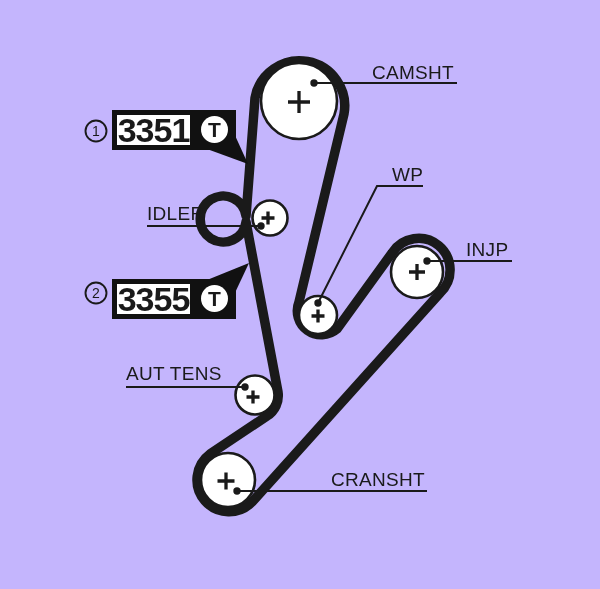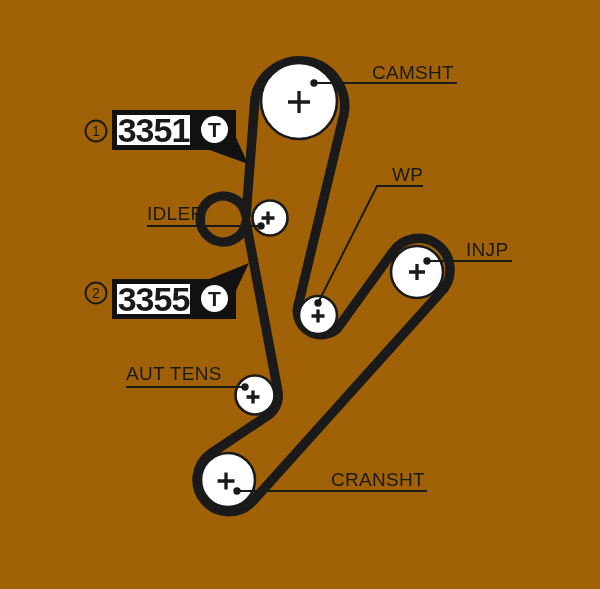--- a/index.html
+++ b/index.html
@@ -1,16 +1,16 @@
 <!DOCTYPE html>
 <html><head>
 <meta charset="utf-8">
 <style>
   html,body{margin:0;padding:0;background:#ffffff;}
-  .stage{width:600px;height:589px;background:#a16207;overflow:hidden;}
+  .stage{width:600px;height:589px;background:#c4b5fd;overflow:hidden;}
   svg{display:block;}
   svg text{font-family:"Liberation Sans",sans-serif;fill:#1a1a1a;}
   .lbl{font-size:19px;letter-spacing:0.3px;}
   .partnum{font-size:34px;font-weight:700;letter-spacing:-1px;text-anchor:middle;}
   .tmark{font-size:21px;font-weight:700;text-anchor:middle;}
   .idx{font-size:14px;text-anchor:middle;}
   .belt{fill:none;stroke:#1a1a1a;stroke-width:9.5;stroke-linejoin:round;}
   .pulley{fill:#ffffff;stroke:#1a1a1a;stroke-width:2.6;}
   .plus{fill:none;stroke:#1a1a1a;stroke-width:3.3;}
   .leader{fill:none;stroke:#1a1a1a;stroke-width:2;}

